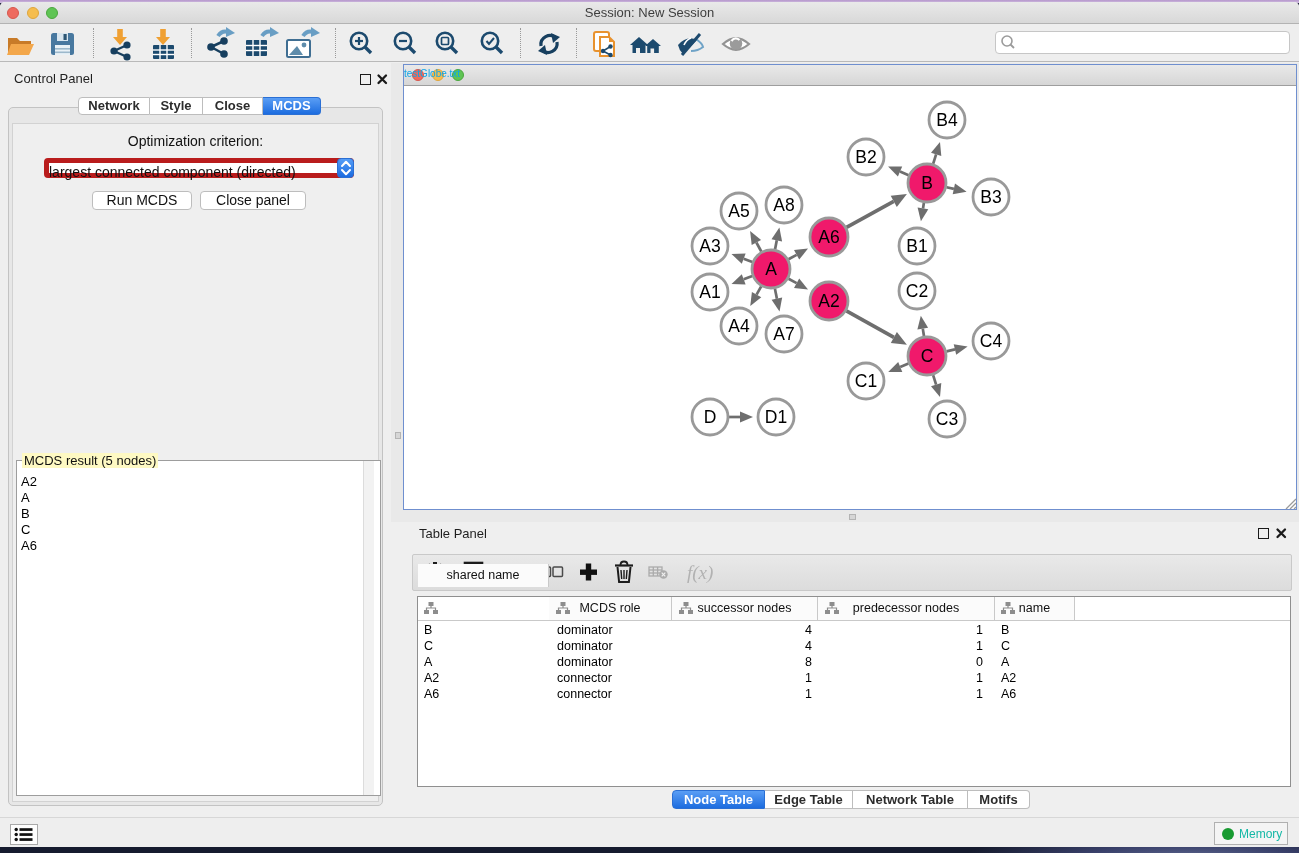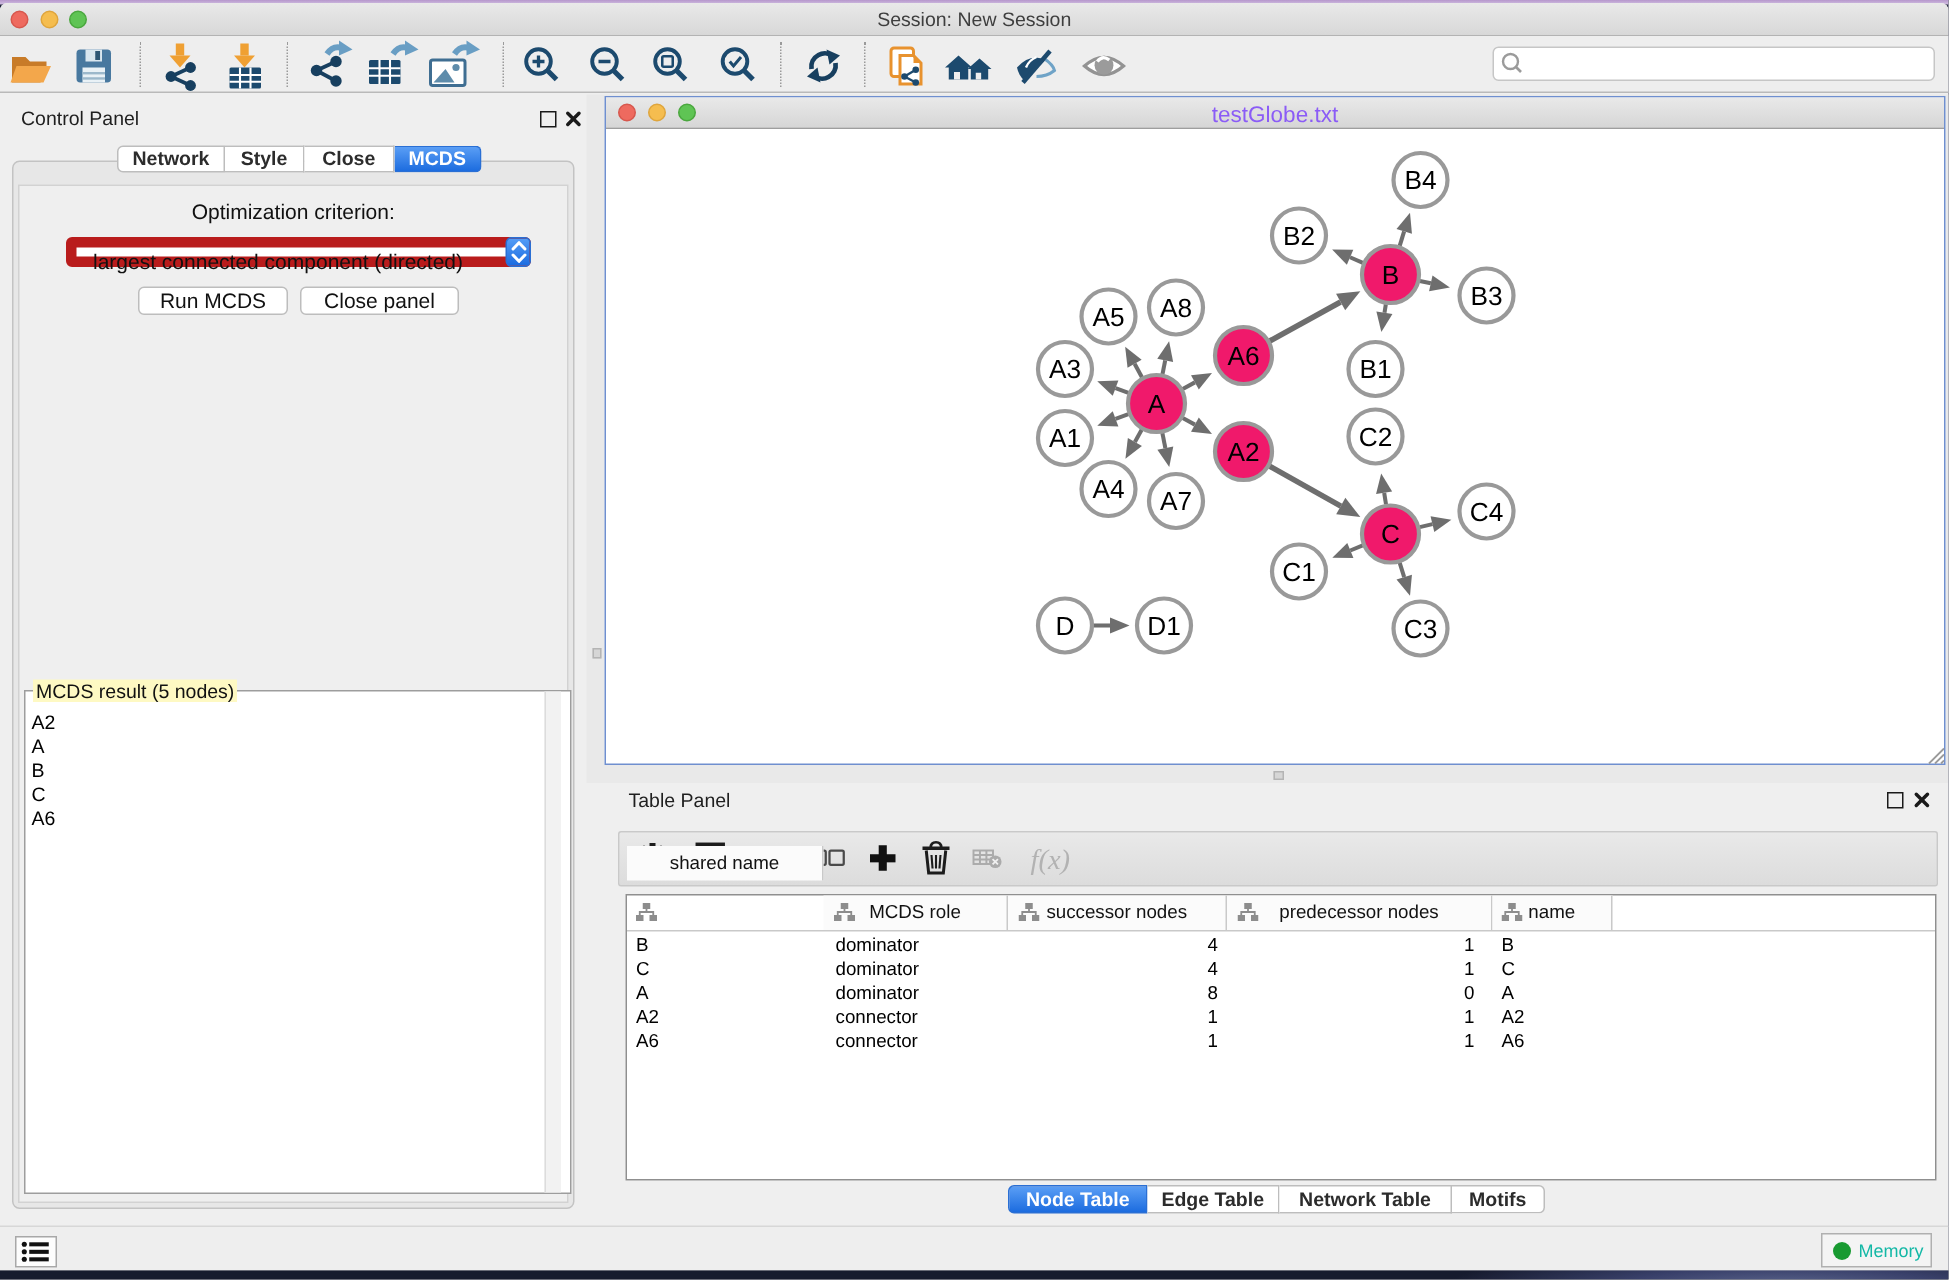--- a/index.html
+++ b/index.html
@@ -18,21 +18,21 @@
   #searchbox { left:995px; top:31px; width:295px; height:23px; background:#fff; border:1px solid #c6c6c6; border-radius:4px; }
   
   #cp-title { left:14px; top:71px; font-size:13px; color:#1f1f1f; }
   .winbtn { top:74px; width:10.5px; height:10.5px; border:1.5px solid #1a1a1a; }
   .tabseg { height:17.5px; border:1px solid #bdbdbd; background:#fff; font-size:13px;
     color:#2c2c2c; text-align:center; font-weight:700; line-height:16.5px; }
   .tabsel { background:linear-gradient(#5a9ef5,#1c6cdf); color:#fff; border-color:#2a6fd4; }
   #tabpane { left:8px; top:107px; width:375px; height:699px; border:1px solid #c3c3c3; border-radius:5px; background:#e7e7e7; }
   #cp-inner { left:12px; top:123px; width:367px; height:679px; border:1px solid #d2d2d2; background:#efefef; }
   #opt-label { left:12px; top:133px; width:367px; text-align:center; font-size:14px; color:#111; }
-  #dropdown { left:44px; top:158px; width:310px; height:20px; background:#fff; border:7px solid #b91c1c; border-radius:4px; font-size:14px; color:#111; line-height:18px; padding-left:11px; }
+  #dropdown { left:44px; top:158px; width:310px; height:20px; background:#fff; border:5px solid #b91c1c; border-radius:4px; font-size:14px; color:#111; line-height:18px; }
   #dd-step { left:336.5px; top:158px; width:17.5px; height:20px; background:linear-gradient(#559df6,#1b6be0); border-radius:4px; border:1px solid #2a6fd4; }
   .pbtn { top:191px; height:19px; background:#fff; border:1px solid #bdbdbd; border-radius:4px; font-size:14px; color:#111; text-align:center; line-height:17px; }
   #fieldset { left:16px; top:460px; width:365px; height:336px; border:1px solid #9d9d9d; background:#fff; }
   #fs-legend { left:22px; top:453px; background:#fef9c3; font-size:13px; color:#111; padding:0 2px; }
   #fs-scroll { left:363px; top:461px; width:11px; height:334px; background:#f2f2f2; border-left:1px solid #dcdcdc; }
   .fsitem { left:21px; font-size:13px; color:#000; }
   
   #mdi { left:391px; top:63px; width:908px; height:459px; background:#e9e9e9; }
   #netwin { left:403px; top:64px; width:894px; height:446px; background:#fff; border:1px solid #6f8fcf; }
   
@@ -200,21 +200,21 @@
 <div class="abs fsitem" style="top:506px">B</div>
 <div class="abs fsitem" style="top:522px">C</div>
 <div class="abs fsitem" style="top:538px">A6</div>
 
 <div class="abs" id="mdi"></div>
 <div class="abs" id="netwin"></div>
 <div class="abs" style="left:404px;top:65px;width:892px;height:21px;background:linear-gradient(#e9e9e9,#d6d6d6);border-bottom:1px solid #9e9e9e"></div>
 <div class="abs tl" style="left:412px;top:69px;background:#ee6a5f;border:0.5px solid #d7574d"></div>
 <div class="abs tl" style="left:432px;top:69px;background:#f5bd4f;border:0.5px solid #dfa53c"></div>
 <div class="abs tl" style="left:452px;top:69px;background:#5fc454;border:0.5px solid #4aa73e"></div>
-<div class="abs" style="left:404px;top:68px;width:892px;text-align:center;font-size:15px;color:#8b5cf6">testGlobe.txt</div>
+<div class="abs" style="left:404px;top:68px;width:892px;font-size:10px;color:#0ea5e9">testGlobe.txt</div>
 <svg class="abs" style="left:1283px;top:496px" width="14" height="14">
 <g stroke="#9a9a9a" stroke-width="1.2">
 <line x1="13" y1="3" x2="3" y2="13"></line>
       <line x1="13" y1="7" x2="7" y2="13"></line>
       <line x1="13" y1="11" x2="11" y2="13"></line>
 </g>
 </svg>
 <div class="abs" style="left:395px;top:432px;width:6px;height:7px;background:#d6d6d6;border:1px solid #b4b4b4"></div>
 <div class="abs" style="left:849px;top:514px;width:7px;height:6px;background:#d6d6d6;border:1px solid #b4b4b4"></div>
 <svg width="893" height="425" style="position:absolute;left:404px;top:85px">

